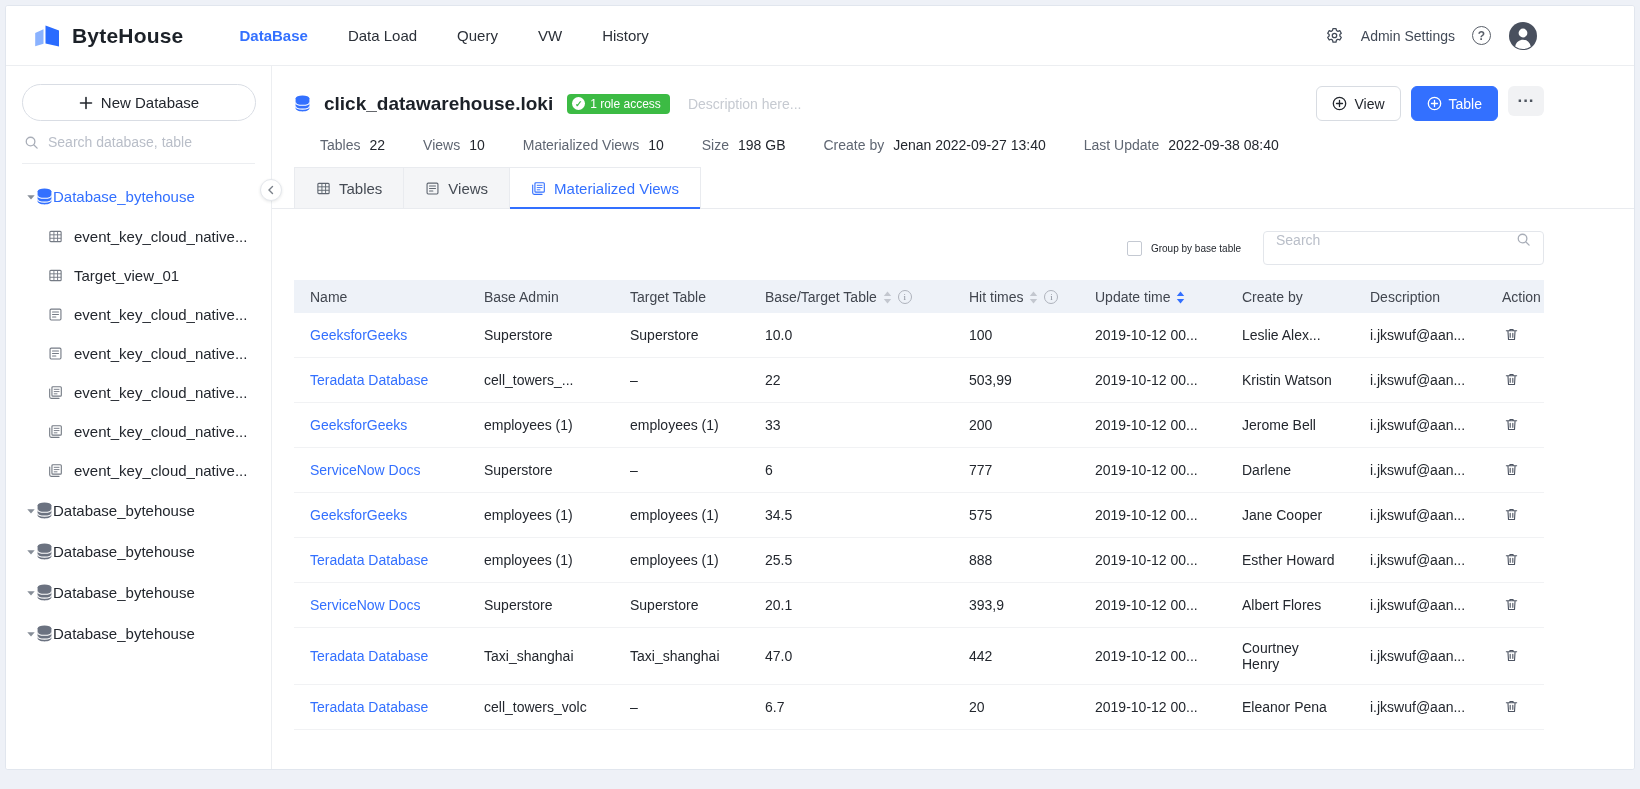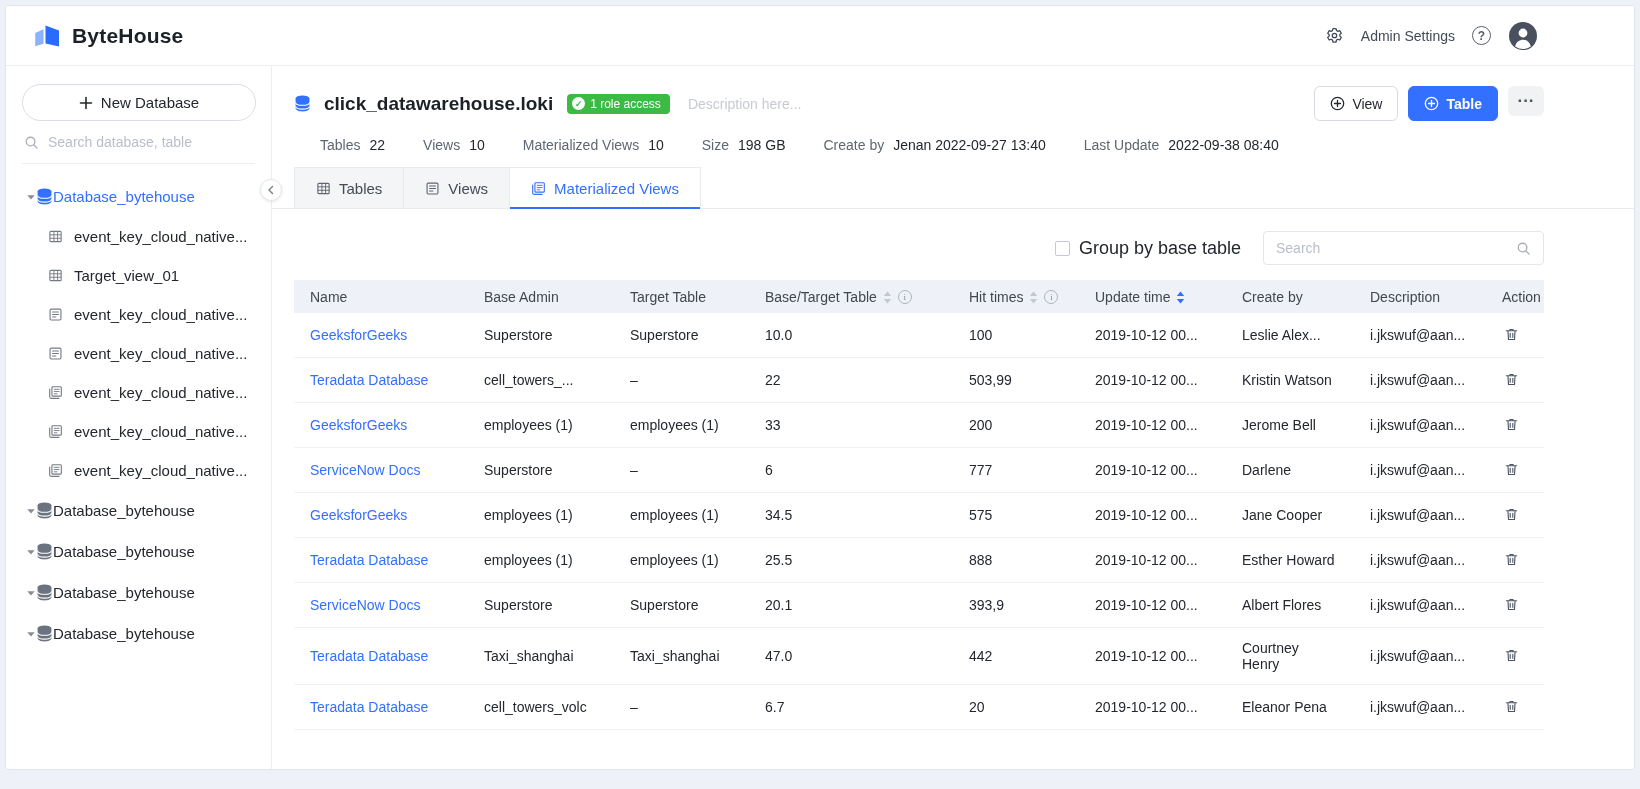--- a/index.html
+++ b/index.html
@@ -44,41 +44,41 @@
   .content{padding-left:22px;width:1272px}
   .db-header{display:flex;align-items:center;gap:10px;padding-top:20px}
   .db-header h1{font-size:19px;font-weight:700;color:#1c2128;white-space:nowrap}
   .db-ico{display:flex;width:20px}
   .role-badge{display:inline-flex;align-items:center;gap:5px;background:var(--green);color:#fff;font-size:12px;border-radius:4px;padding:3px 9px 3px 5px;margin-left:4px;white-space:nowrap}
   .badge-check{width:13px;height:13px;border-radius:50%;background:#fff;color:var(--green);font-size:9px;font-weight:700;display:inline-flex;align-items:center;justify-content:center}
   .desc{color:#c6cad1;font-size:14px;margin-left:8px;cursor:text;white-space:nowrap}
   .hdr-actions{margin-left:auto;display:flex;align-items:flex-start;gap:10px}
   .btn{display:inline-flex;align-items:center;gap:7px;height:35px;padding:0 15px;border-radius:6px;font-size:14px;cursor:pointer;font-family:inherit}
   .btn.ghost{background:#fff;border:1px solid #d8dce2;color:#23272e}
-  .btn.primary{background:var(--accent);border:1px solid var(--accent);color:#fff;font-weight:700}
+  .btn.primary{background:var(--accent);border:1px solid var(--accent);color:#fff;font-weight:400}
   .btn.more{width:36px;height:30px;justify-content:center;padding:0 0 8px;background:#f1f2f4;border:0;color:#4e555f;font-size:17px;font-weight:700;letter-spacing:1px;border-radius:6px}
   .bic{display:flex}
 
   .stats{display:flex;gap:38px;margin-top:16px;padding-left:26px;font-size:14px}
   .stat{display:flex;gap:9px;align-items:center;white-space:nowrap}
   .stat-label{color:#5f6672}
   .stat-value{color:#23272e}
 
   
   .tabs{display:flex;margin-top:14px;padding-left:22px;border-bottom:1px solid #e9ebef;align-items:flex-end}
   .tab{display:inline-flex;align-items:center;gap:8px;height:41px;padding:0 21px;background:#f4f5f7;border:1px solid #e9ebef;border-bottom:0;font-size:15px;color:#454b54;cursor:pointer;margin-right:-1px;position:relative;white-space:nowrap}
   .tab.active{background:#fff;color:var(--accent);font-weight:500;z-index:1}
   .tab.active::after{content:"";position:absolute;left:0;right:0;bottom:-1px;height:2px;background:var(--accent)}
   .tab .tabico{display:flex}
 
   
   .toolbar{display:flex;justify-content:flex-end;align-items:center;gap:22px;margin-top:22px;width:1250px}
-  .groupby{display:flex;align-items:center;gap:9px;font-size:18px;color:#23272e;cursor:pointer}
+  .groupby{display:flex;align-items:center;gap:9px;font-size:10px;color:#23272e;cursor:pointer}
   .cb{width:15px;height:15px;border:1px solid #c4c9d2;border-radius:2px;background:#fff;display:inline-block;flex:none}
-  .tsearch{width:281px;height:34px;border:1px solid #e3e6eb;border-radius:4px;display:flex;align-items:center;padding:0 12px;background:#fff}
+  .tsearch{width:281px;height:34px;border:1px solid #e3e6eb;border-radius:4px;display:flex;align-items:flex-start;padding:0 12px;background:#fff}
   .tsearch input{border:0;outline:0;flex:1;font-size:14px;font-family:inherit;color:#23272e;min-width:0}
   .tsearch input::placeholder{color:#b9bec8}
   .tsico{display:flex}
 
   
   table.grid{border-collapse:collapse;width:1250px;margin-top:15px;table-layout:fixed}
   .grid thead th{background:#eef2f8;font-weight:400;color:#41464f;text-align:left;padding:8px 16px;font-size:14px;height:33px;white-space:nowrap}
   .grid td{padding:12px 16px;border-bottom:1px solid #f1f2f4;font-size:14px;color:#23272e;vertical-align:middle;overflow:hidden;white-space:nowrap;text-overflow:ellipsis}
   .grid td.wrap{white-space:pre-line}
   .grid .link{color:var(--accent);text-decoration:none;cursor:pointer}
@@ -96,20 +96,27 @@
     <header class="topbar">
       <div class="brand">
         <span class="logo" style="display:flex">
             <svg width="30" height="28" viewBox="0 0 30 28">
               <path d="M3.2 11 L11.5 7.2 V21.8 L3.2 24.2 Z" fill="#8ab2ff"></path>
               <path d="M13.5 3.6 L27 8.4 V24.6 L13.5 21.4 Z" fill="#2a6bff"></path>
             </svg>
           </span>
         <span class="brand-name">ByteHouse</span>
       </div>
+      <nav class="main-nav">
+          <div class="nav-item active">DataBase</div>
+          <div class="nav-item">Data Load</div>
+          <div class="nav-item">Query</div>
+          <div class="nav-item">VW</div>
+          <div class="nav-item">History</div>
+        </nav>
       <div class="topbar-right">
         <div class="admin">
           <span class="gear" style="display:flex">
               <svg width="17" height="17" viewBox="0 0 20 20">
                 <path d="M8.2 1.8h3.6l.5 2.3 1.7 1 2.2-.9 1.8 3.1-1.7 1.5v1.9l1.7 1.5-1.8 3.1-2.2-.9-1.7 1-.5 2.3H8.2l-.5-2.3-1.7-1-2.2.9L2 12.2l1.7-1.5V8.8L2 7.3l1.8-3.1 2.2.9 1.7-1z" fill="none" stroke="#424a57" stroke-width="1.5" stroke-linejoin="round"></path>
                 <circle cx="10" cy="10" r="2.6" fill="none" stroke="#424a57" stroke-width="1.5"></circle>
               </svg>
             </span>
           <span>Admin Settings</span>
         </div>

